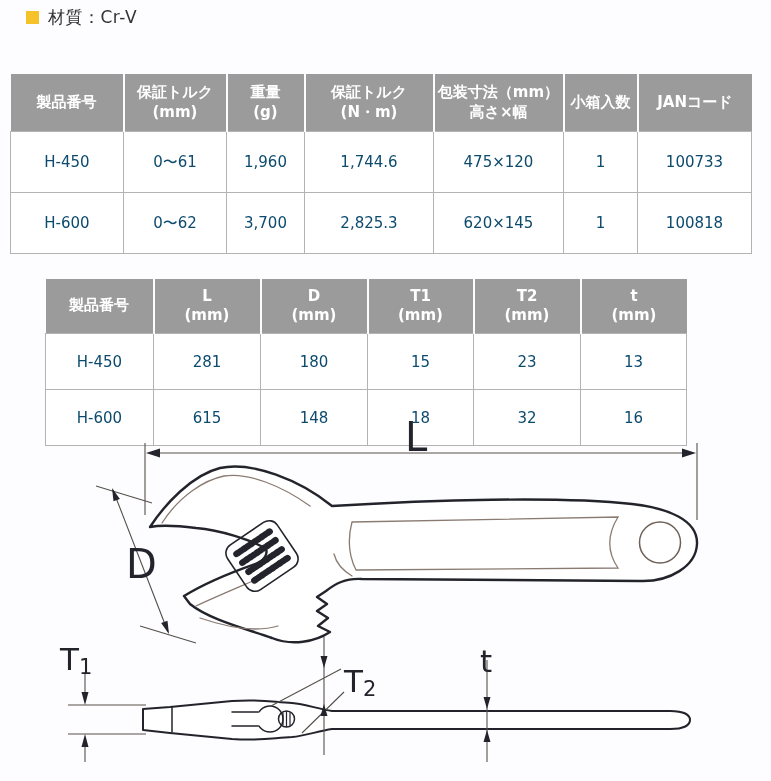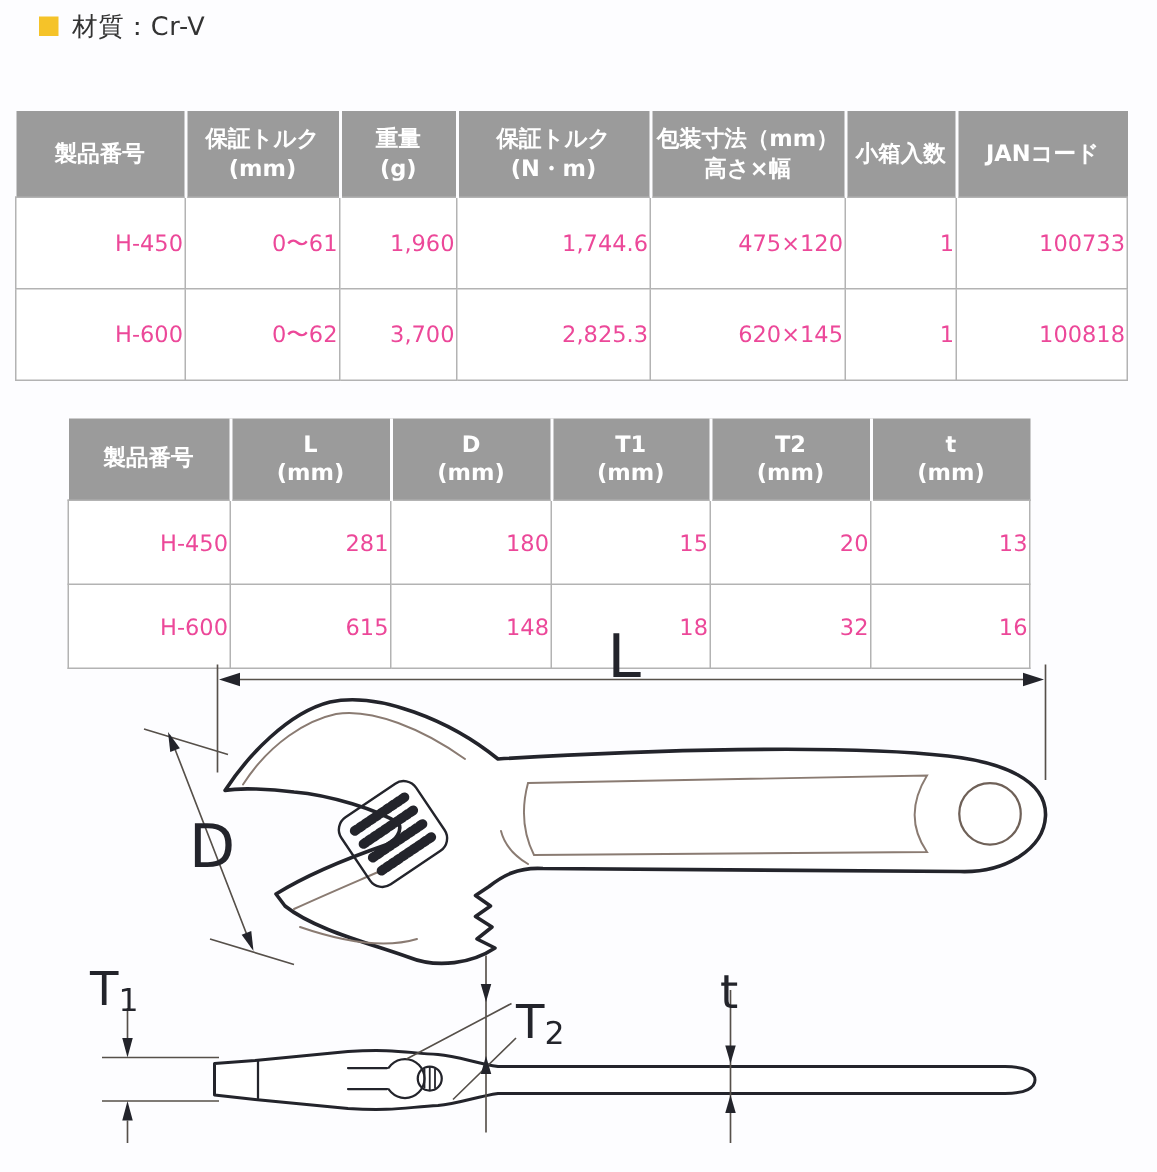--- a/index.html
+++ b/index.html
@@ -22,22 +22,22 @@
 
   th{
     background:#9b9b9b;color:#ffffff;font-weight:bold;font-size:15px;
     text-align:center;vertical-align:middle;line-height:1.3;
     border-right:2px solid #fdfdff;padding:4px 2px;
   }
   th:last-child{border-right:none;}
   .spec-table th{height:49px;}
   .dim-table th{height:46px;}
   td{
-    border:1px solid #b3b3b3;background:#ffffff;text-align:right;
-    vertical-align:middle;font-size:15px;color:#ec4899;
+    border:1px solid #b3b3b3;background:#ffffff;text-align:center;
+    vertical-align:middle;font-size:15px;color:#0c4a6e;
   }
   .spec-table td{height:58px;}
   .dim-table td{height:53px;}
   .h2line{display:block;}
   .h2line:empty{display:none;}
 
   .diagram-wrap{position:absolute;left:0;top:420px;width:771px;height:361px;}
   svg text{font-family:"DejaVu Sans","Liberation Sans",sans-serif;fill:#23242b;}
   .outline{fill:#ffffff;stroke:#23242b;stroke-width:2.4;stroke-linejoin:round;stroke-linecap:round;}
   .outline2{fill:#ffffff;stroke:#23242b;stroke-width:2;stroke-linejoin:round;stroke-linecap:round;}
@@ -115,21 +115,21 @@
       <th><span>T2</span><span class="h2line">(mm)</span></th>
       <th><span>t</span><span class="h2line">(mm)</span></th>
     </tr>
   </thead>
   <tbody>
     <tr>
       <td>H-450</td>
       <td>281</td>
       <td>180</td>
       <td>15</td>
-      <td>20</td>
+      <td>23</td>
       <td>13</td>
     </tr>
     <tr>
       <td>H-600</td>
       <td>615</td>
       <td>148</td>
       <td>18</td>
       <td>32</td>
       <td>16</td>
     </tr>

